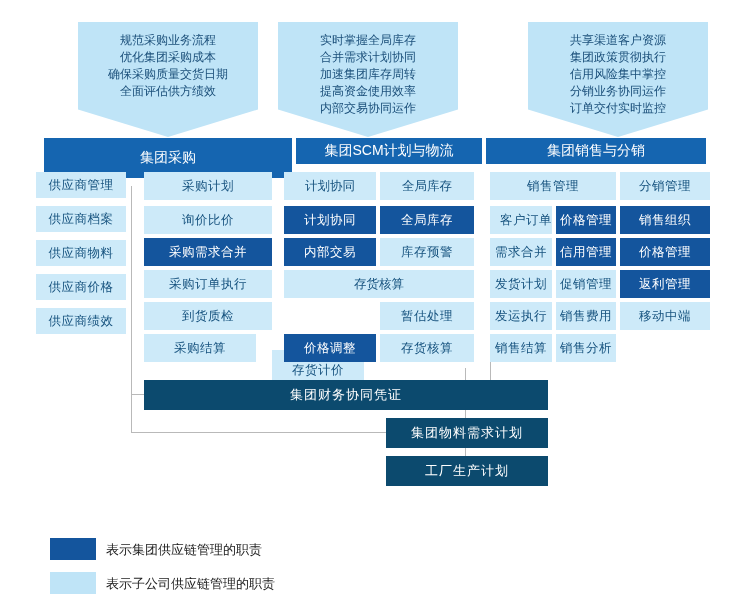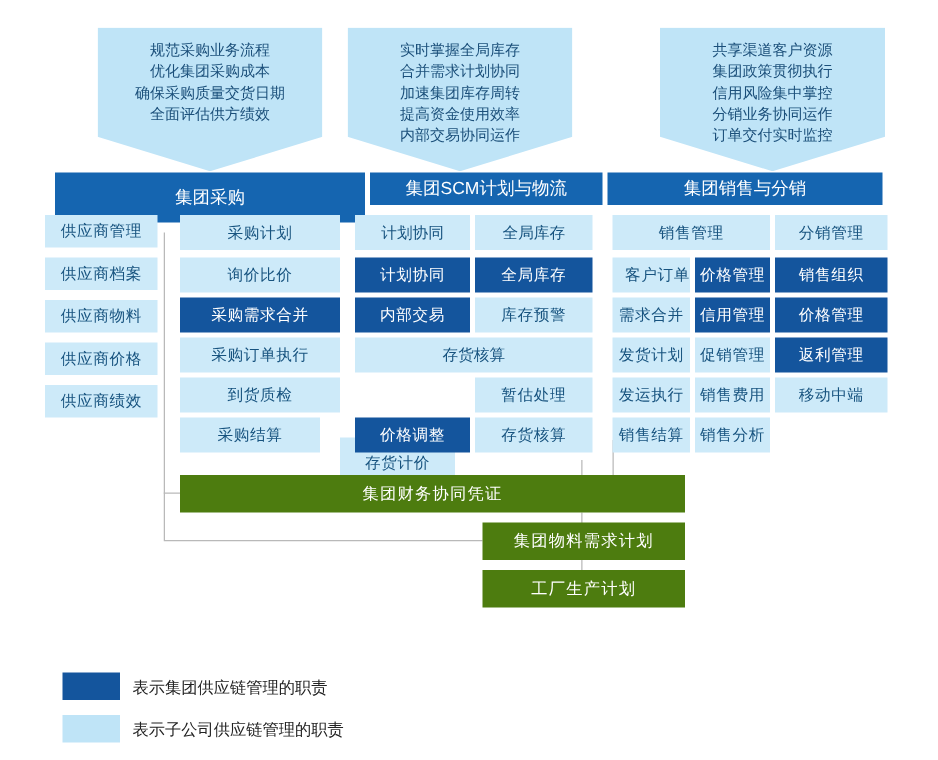--- a/index.html
+++ b/index.html
@@ -56,21 +56,21 @@
     color:#17537f;
     font-size:12.5px;
     display:flex;align-items:center;justify-content:center;
     box-sizing:border-box;
     white-space:nowrap;
   }
 
   
   .widebar{
     position:absolute;
-    background:#4d7c0f;
+    background:#0c4a6e;
     color:#fff;
     font-size:13px;
     display:flex;align-items:center;justify-content:center;
     box-sizing:border-box;
     letter-spacing:1px;
   }
 
   
   .line{position:absolute;background:#b9b9b9;}
 

